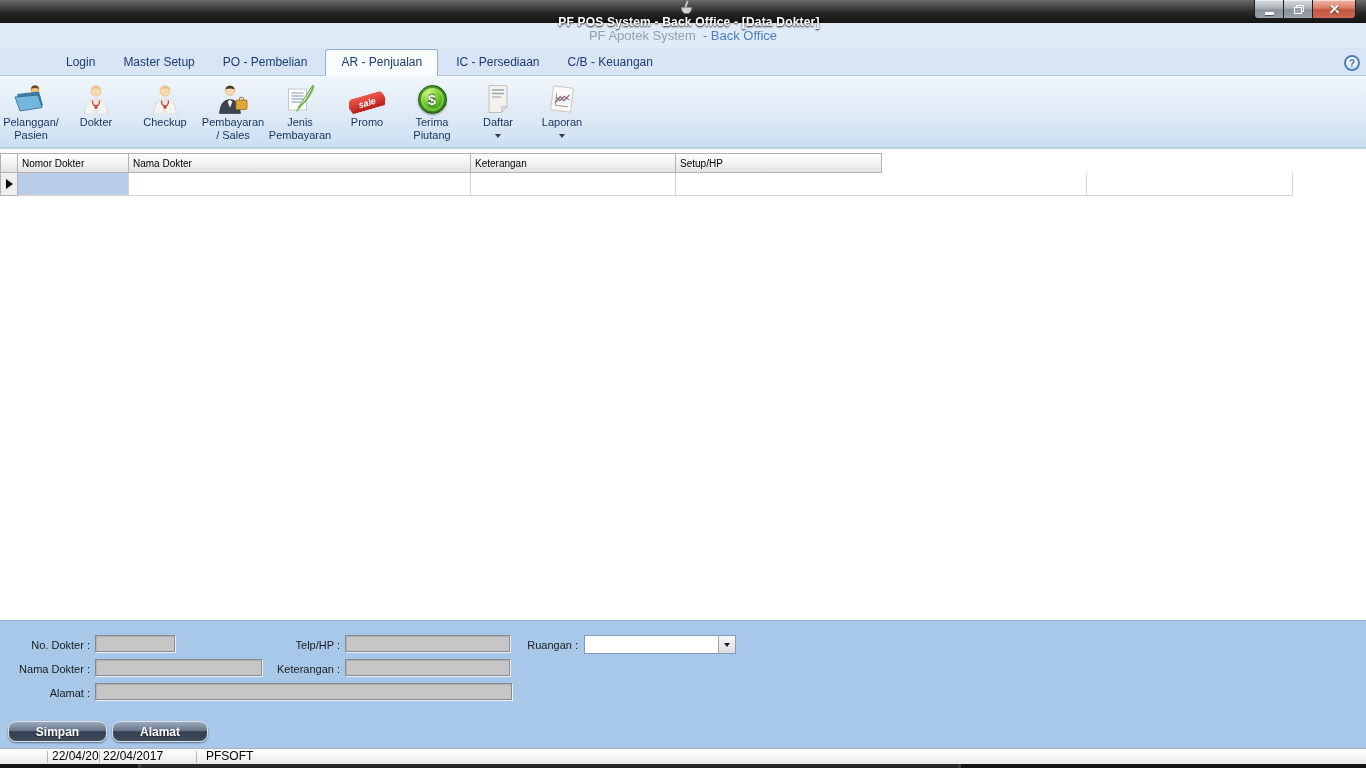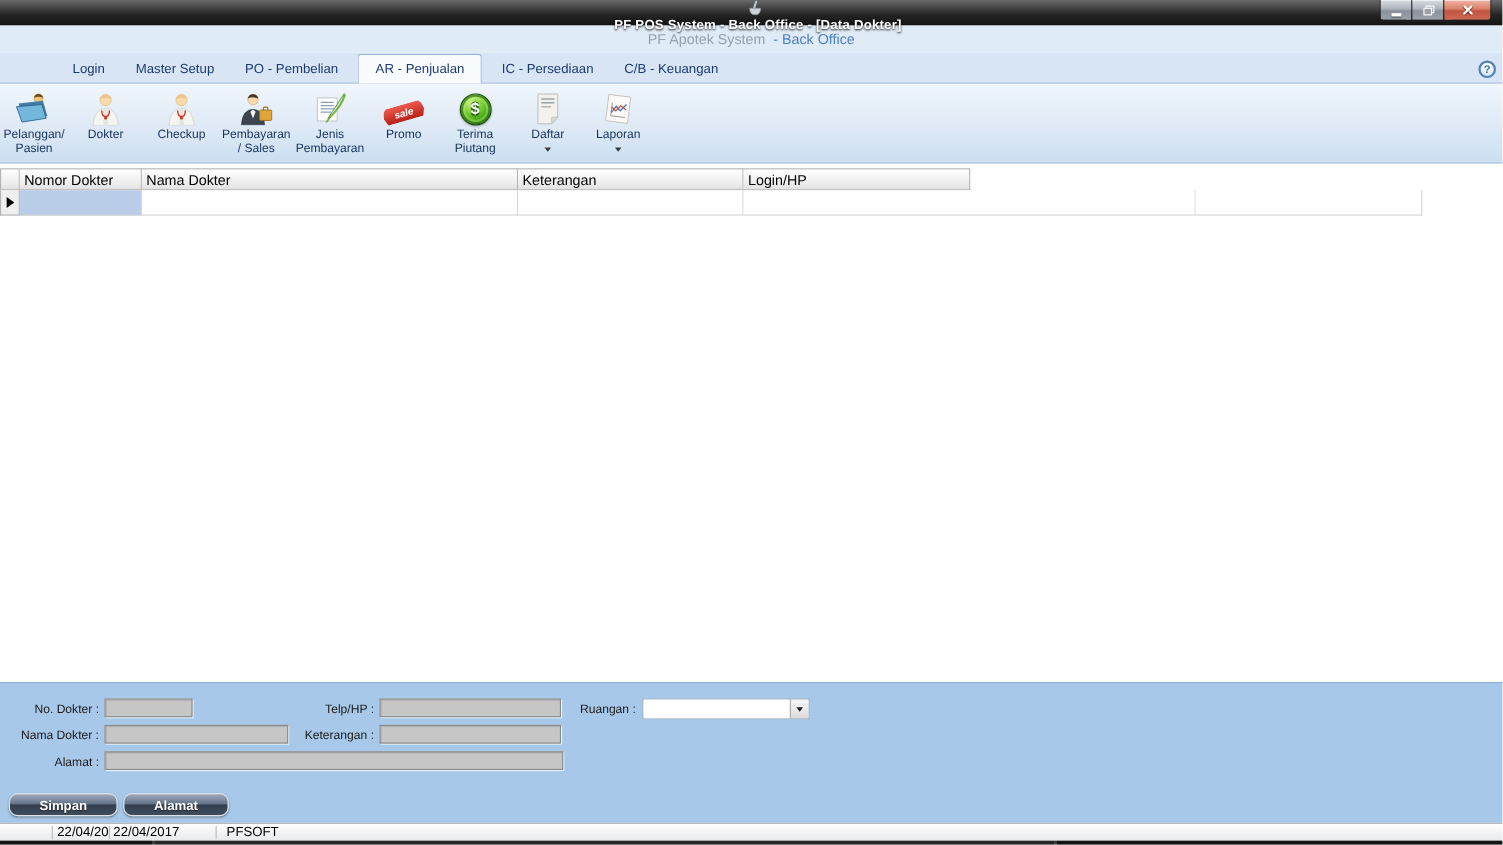--- a/index.html
+++ b/index.html
@@ -80,21 +80,21 @@
     box-shadow:inset 0 0 0 2px rgba(16,80,3,.55), inset 0 0 0 4px rgba(198,244,130,.4),
       0 1px 2px rgba(0,0,0,.35); }
   .coin span { color:#fff; font-weight:bold; font-size:15px;
     text-shadow:0 1px 1px #14520a, 0 -1px 1px #14520a; }
 
   
   .content { height:471px; background:#fff; }
   .grid { padding-top:4px; }
   .gridhead { display:flex; height:20px; }
   .gh { background:linear-gradient(#ffffff,#ededed 70%,#e1e1e1);
-    border:1px solid #b3b3b3; border-left:none; font-size:13px; color:#000;
+    border:1px solid #b3b3b3; border-left:none; font-size:10px; color:#000;
     display:flex; align-items:center; padding-left:4px; overflow:hidden;
     white-space:nowrap; }
   .gh.sel { border-left:1px solid #b3b3b3; width:18px; padding:0; }
   .w0{width:111px} .w1{width:342px} .w2{width:205px} .w3{width:411px} .w4{width:206px}
   .gridrow { display:flex; height:23px; }
   .gc { background:#fff; border-right:1px solid #d4d4d4; border-bottom:1px solid #d4d4d4;
     font-size:11px; padding-left:4px; }
   .gc.sel { width:18px; background:#efefef; border-left:1px solid #b3b3b3;
     border-right:1px solid #b3b3b3; border-bottom:1px solid #b3b3b3;
     display:flex; align-items:center; justify-content:center; padding:0; }
@@ -303,21 +303,21 @@
   </div>
 </div>
 
 <div class="content">
   <div class="grid">
     <div class="gridhead">
       <div class="gh sel"></div>
       <div class="gh w0">Nomor Dokter</div>
       <div class="gh w1">Nama Dokter</div>
       <div class="gh w2">Keterangan</div>
-      <div class="gh w4">Login/HP</div>
+      <div class="gh w4">Setup/HP</div>
     </div>
     <div class="gridrow">
       <div class="gc sel">
         <span class="rowmarker"></span>
       </div>
       <div class="gc w0 selected"></div>
       <div class="gc w1"></div>
       <div class="gc w2"></div>
       <div class="gc w3"></div>
       <div class="gc w4"></div>

